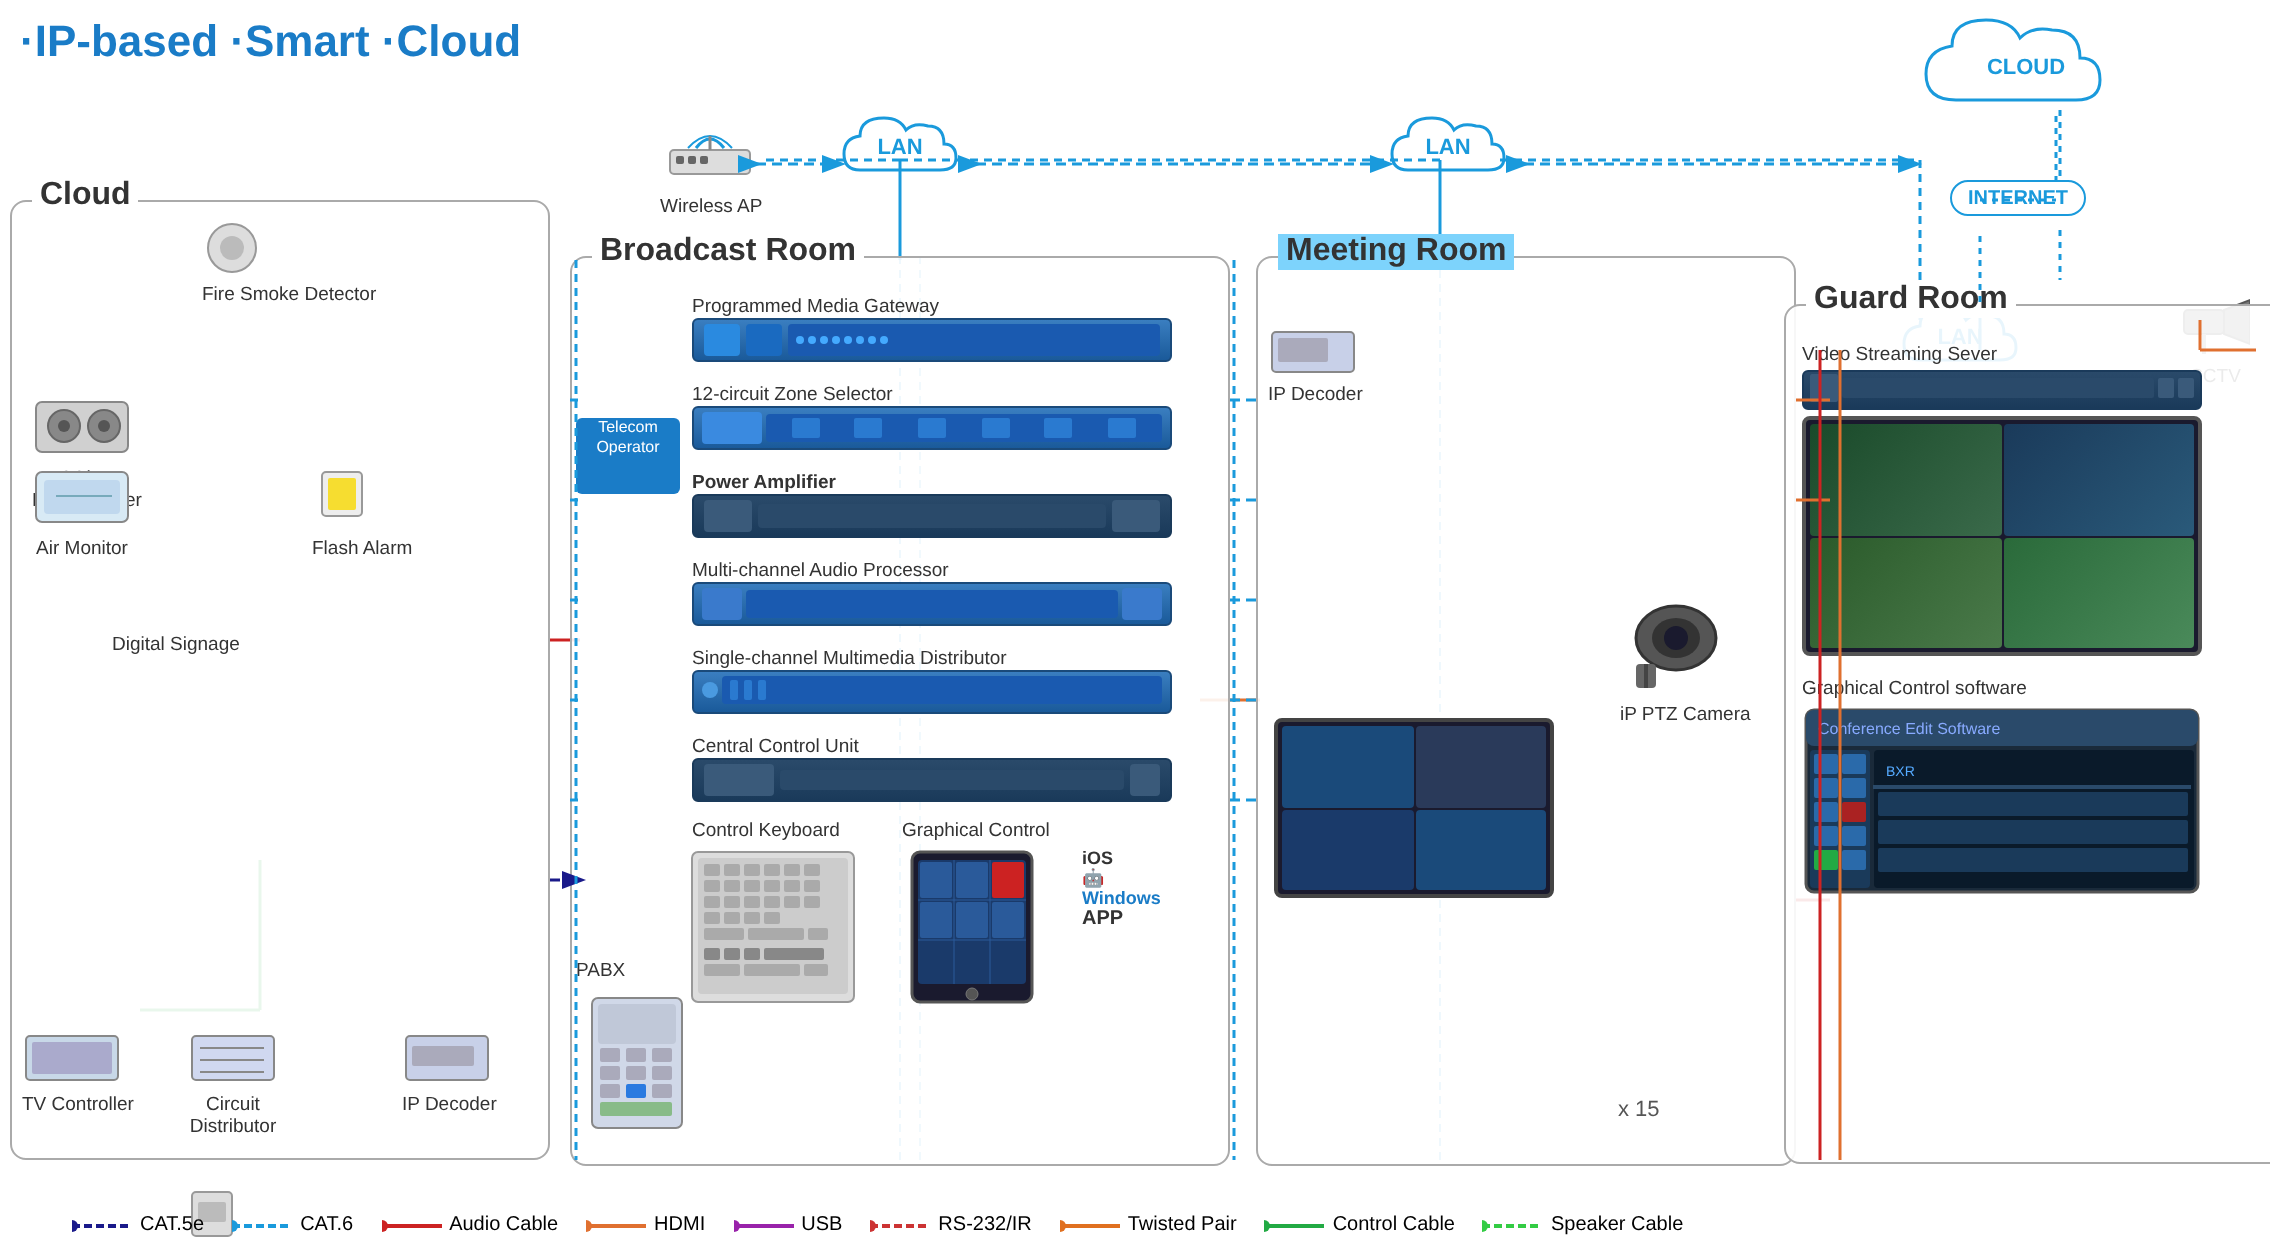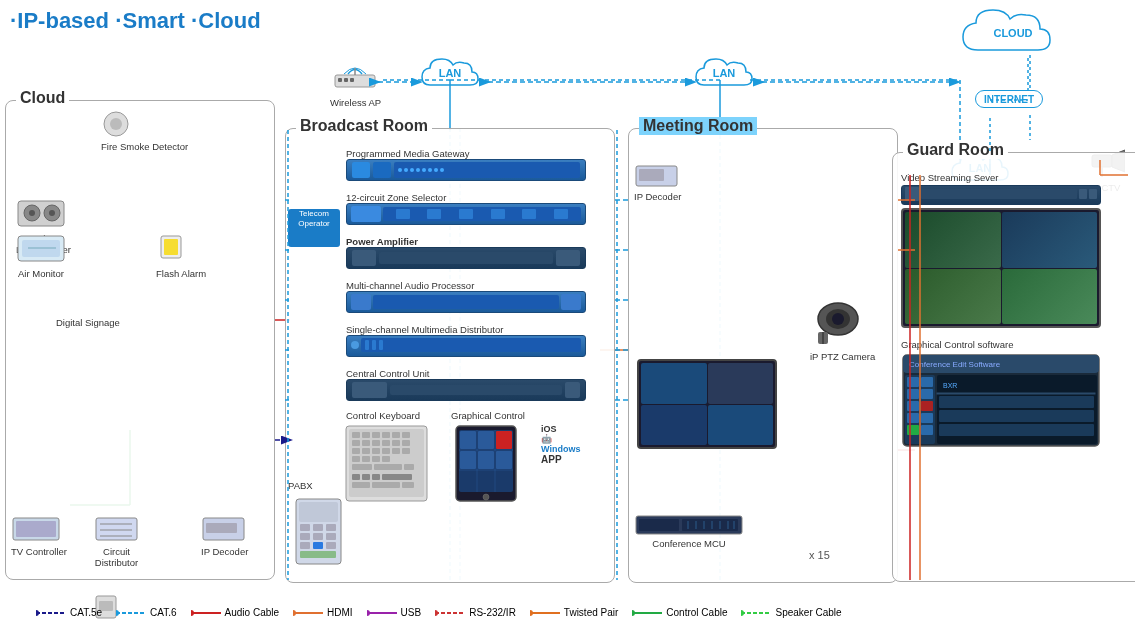--- a/index.html
+++ b/index.html
@@ -656,35 +656,20 @@
       <div class="conf-display" style="width:140px;height:90px;">
         <div class="conf-display-inner">
           <div class="conf-cell" style="background:#1a4a7a;"></div>
           <div class="conf-cell" style="background:#2a3a5a;"></div>
           <div class="conf-cell" style="background:#1a3a6a;"></div>
           <div class="conf-cell" style="background:#1a4a7a;"></div>
         </div>
       </div>
     </div>
 
-    <div style="position:absolute;top:385px;left:5px;">
-      <svg width="110" height="22">
-        <rect x="2" y="2" width="106" height="18" rx="2" fill="#2a3a5a" stroke="#888" stroke-width="1"></rect>
-        <rect x="5" y="5" width="40" height="12" rx="1" fill="#1a2a4a"></rect>
-        <rect x="48" y="5" width="56" height="12" rx="1" fill="#1a2a4a"></rect>
-        <line x1="54" y1="7" x2="54" y2="15" stroke="#2a5a8a" stroke-width="1"></line>
-        <line x1="62" y1="7" x2="62" y2="15" stroke="#2a5a8a" stroke-width="1"></line>
-        <line x1="70" y1="7" x2="70" y2="15" stroke="#2a5a8a" stroke-width="1"></line>
-        <line x1="78" y1="7" x2="78" y2="15" stroke="#2a5a8a" stroke-width="1"></line>
-        <line x1="86" y1="7" x2="86" y2="15" stroke="#2a5a8a" stroke-width="1"></line>
-        <line x1="94" y1="7" x2="94" y2="15" stroke="#2a5a8a" stroke-width="1"></line>
-        <line x1="100" y1="7" x2="100" y2="15" stroke="#2a5a8a" stroke-width="1"></line>
-      </svg>
-      <div class="dev-label">Conference MCU</div>
-    </div>
 
     <div style="position:absolute;top:420px;left:180px;font-size:11px;color:#555;">x 15</div>
 
   </div>
 
   <div class="guard-box">
     <div class="guard-label">Guard Room</div>
 
     <div style="position:absolute;top:18px;left:8px;">
       <span class="dev-label">Video Streaming Sever</span>

